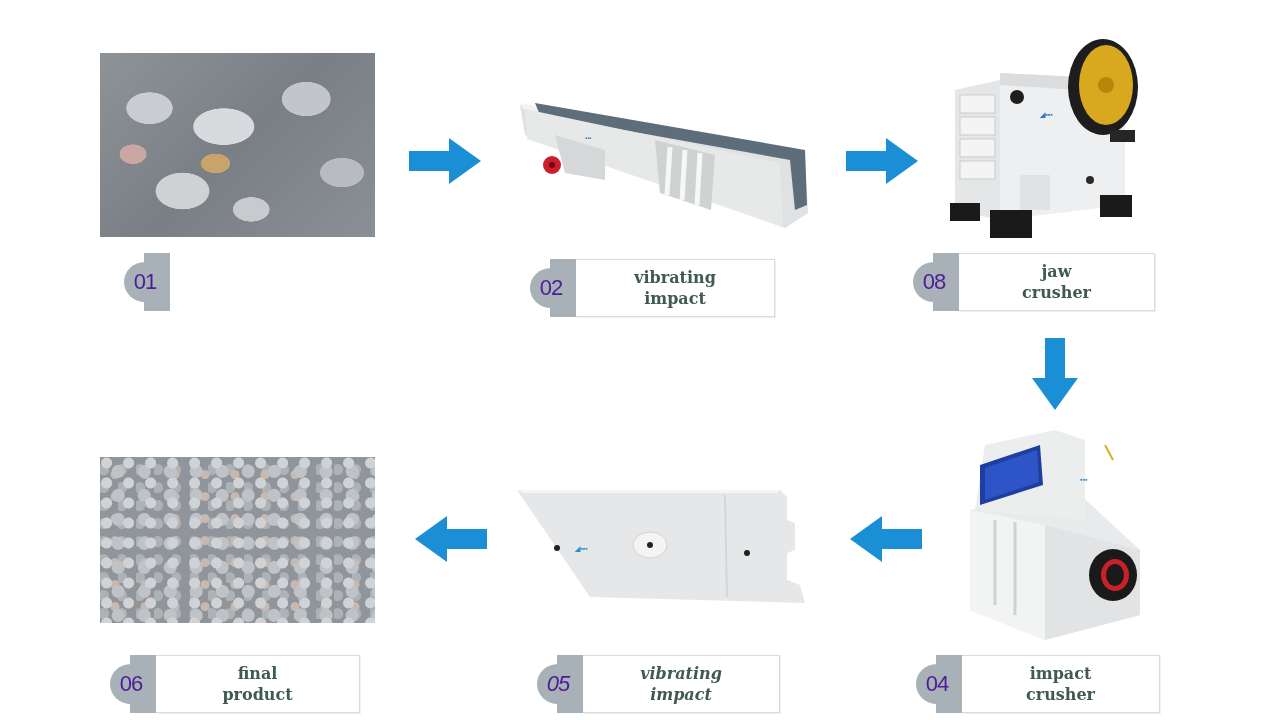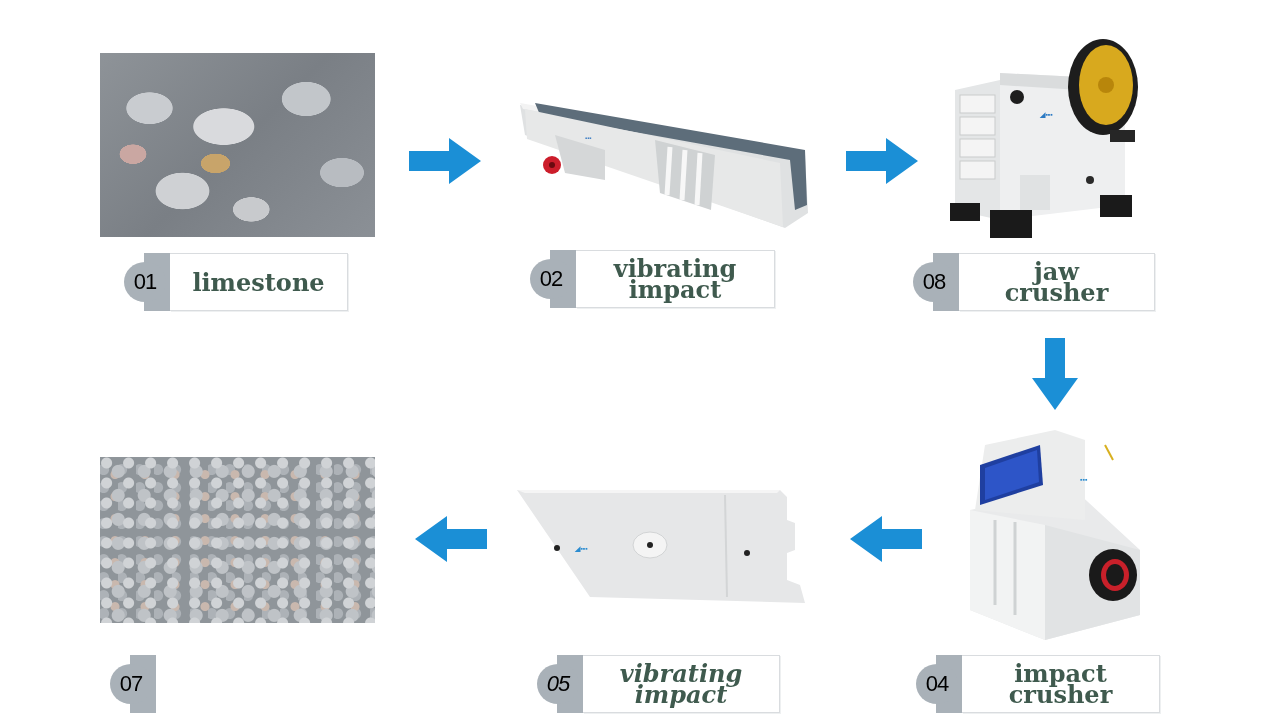--- a/index.html
+++ b/index.html
@@ -11,29 +11,29 @@
 
   
   .label {
     position: absolute; height: 58px;
   }
   .label .badge-bar {
     position: absolute; left: 20px; top: 0; width: 26px; height: 58px; background: #a9b1b8;
   }
   .label .badge-circle {
     position: absolute; left: 0; top: 9px; width: 42px; height: 40px; border-radius: 50%;
-    background: #a9b1b8; color: #000000;
+    background: #a9b1b8; color: #4c1d95;
     font-family: "Liberation Sans", sans-serif; font-size: 22px; line-height: 40px;
     text-align: center; letter-spacing: -1px;
   }
   .label .text-box {
     position: absolute; left: 46px; top: 0; right: 0; height: 56px;
     border: 1px solid #d9dcdf; border-left: none; background: #fff;
     display: flex; align-items: center; justify-content: center; text-align: center;
-    color: #3f5a4e; font-weight: bold; font-size: 24px; line-height: 21px;
+    color: #3f5a4e; font-weight: bold; font-size: 16px; line-height: 21px;
     box-shadow: 1px 1px 0 #eef0f1;
   }
   .label .text-box.single { font-size: 24px; }
   .label .text-box span { display: block; }
 
   
   .arrow { position: absolute; }
 
   
   .rock-bg {
@@ -62,23 +62,20 @@
 </style>
 </head>
 <body>
 
 <div class="img-box" style="left:100px;top:53px;width:275px;height:184px;">
   <div class="rock-bg"></div>
 </div>
 <div class="label" style="left:124px;top:253px;width:224px;">
   <div class="badge-bar"></div>
   <div class="badge-circle">01</div>
-  <div class="text-box single">
-    <span>limestone</span>
-  </div>
 </div>
 
 <svg class="arrow" style="left:409px;top:138px;" width="74" height="46" viewBox="0 0 74 46">
   <polygon points="0,13 40,13 40,0 72,23 40,46 40,33 0,33" fill="#1b8fd6"></polygon>
 </svg>
 
 <svg class="img-box" style="left:515px;top:95px;" width="295" height="135" viewBox="0 0 295 135">
   <polygon points="5,10 290,60 293,118 270,133 10,40" fill="#dfe1e2"></polygon>
   <polygon points="5,8 290,58 290,66 8,14" fill="#f3f3f3"></polygon>
   <polygon points="20,8 290,55 292,110 280,115 275,65 25,20" fill="#5d6d7a"></polygon>
@@ -154,21 +151,21 @@
 </svg>
 
 <svg class="arrow" style="left:413px;top:516px;" width="74" height="46" viewBox="0 0 74 46">
   <polygon points="74,13 34,13 34,0 2,23 34,46 34,33 74,33" fill="#1b8fd6"></polygon>
 </svg>
 
 <div class="img-box" style="left:100px;top:457px;width:275px;height:166px;">
   <div class="gravel-bg"></div>
 </div>
 
-<div class="label" style="left:530px;top:250px;width:245px;">
+<div class="label" style="left:530px;top:259px;width:245px;">
   <div class="badge-bar"></div>
   <div class="badge-circle">02</div>
   <div class="text-box">
     <div>
       <span>vibrating</span>
       <span>impact</span>
     </div>
   </div>
 </div>
 
@@ -178,21 +175,27 @@
   <div class="text-box">
     <div>
       <span>jaw</span>
       <span>crusher</span>
     </div>
   </div>
 </div>
 
 <div class="label" style="left:110px;top:655px;width:250px;">
   <div class="badge-bar"></div>
-  <div class="badge-circle">07</div>
+  <div class="badge-circle">06</div>
+  <div class="text-box">
+    <div>
+      <span>final</span>
+      <span>product</span>
+    </div>
+  </div>
 </div>
 
 <div class="label" style="left:537px;top:655px;width:243px;font-style:italic;">
   <div class="badge-bar"></div>
   <div class="badge-circle">05</div>
   <div class="text-box">
     <div>
       <span>vibrating</span>
       <span>impact</span>
     </div>

